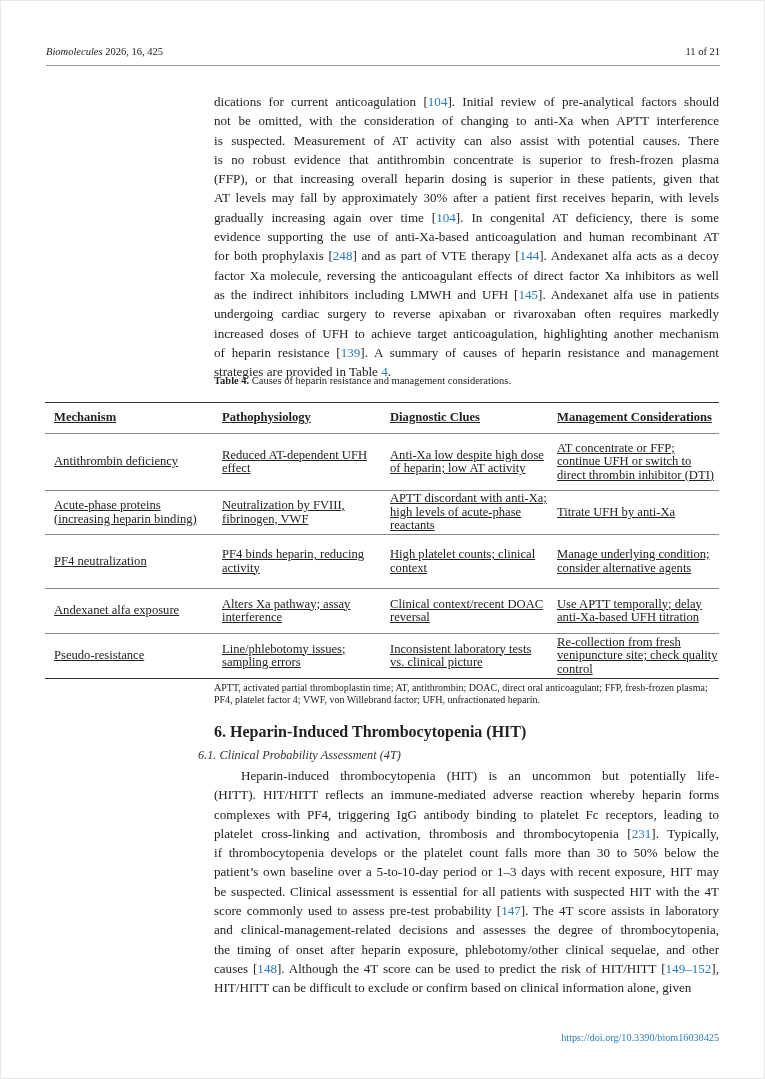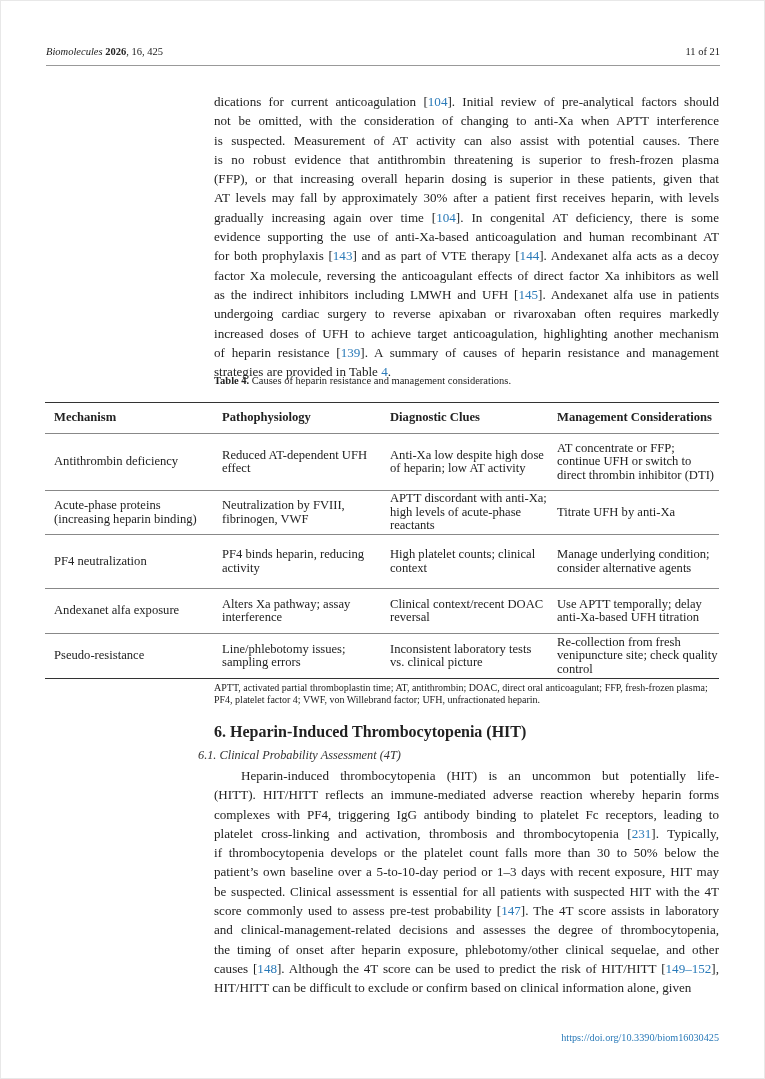--- a/index.html
+++ b/index.html
@@ -4,42 +4,42 @@
 <style>
   html, body { margin: 0; padding: 0; background: #ffffff; }
   body {
     width: 765px; height: 1079px; position: relative; overflow: hidden;
     font-family: "Liberation Serif", "DejaVu Serif", serif; color: #222;
   }
   .page-border { position: absolute; left: 0; top: 0; width: 763px; height: 1077px; border: 1px solid #e8e8e8; }
   .header { position: absolute; left: 46px; top: 46px; width: 674px; height: 20px; font-size: 10.5px; }
   .header .journal { position: absolute; left: 0; top: 0; }
   .header .journal i { font-style: italic; }
-  .header .journal b { font-weight: bold; }
+  .header .journal b { font-weight: normal; }
   .header .pagenum { position: absolute; right: 0; top: 0; }
   .header-rule { position: absolute; left: 46px; top: 65px; width: 674px; height: 1px; background: #999; }
 
   .para {
     position: absolute; left: 214px; width: 505px;
     font-size: 13.1px; line-height: 19.3px; text-align: justify;
     hyphens: manual;
   }
   .para .line { display: block; text-align: justify; text-align-last: justify; white-space: nowrap; height: 19.3px; }
   .para .line.last { text-align-last: left; }
   .ref { color: #2a7ab8; }
   .p1 { top: 92px; }
 
   .table-caption { position: absolute; left: 214px; top: 375px; font-size: 10.5px; }
   .table-caption b { font-weight: bold; }
 
   table.t4 {
     position: absolute; left: 45px; top: 402px; width: 674px;
     border-collapse: collapse; font-size: 12.6px; line-height: 13.5px;
   }
-  table.t4 th, table.t4 td { text-align: left; vertical-align: middle; padding: 0 0 0 9px; }
+  table.t4 th, table.t4 td { text-align: left; vertical-align: middle; padding: 0 0 0 9px; text-decoration: underline; }
   table.t4 thead tr { border-top: 1.6px solid #333; border-bottom: 1px solid #888; }
   table.t4 th { font-weight: bold; height: 30px; }
   table.t4 tbody tr { border-bottom: 1px solid #888; }
   table.t4 tbody tr:last-child { border-bottom: 1.6px solid #333; }
   table.t4 tbody td { height: 41px; }
   table.t4 col.c1 { width: 168px; }
   table.t4 col.c2 { width: 168px; }
   table.t4 col.c3 { width: 167px; }
   table.t4 col.c4 { width: 171px; }
 
@@ -63,26 +63,26 @@
 <div class="header">
   <span class="journal"><i>Biomolecules</i> <b>2026</b><span>, 16, 425</span></span>
   <span class="pagenum">11 of 21</span>
 </div>
 <div class="header-rule"></div>
 
 <div class="para p1" id="para1">
     <span class="line first"><span>dications for current anticoagulation [</span><span class="ref">104</span><span>]. Initial review of pre-analytical factors should</span></span>
     <span class="line"><span>not be omitted, with the consideration of changing to anti-Xa when APTT interference</span></span>
     <span class="line"><span>is suspected.  Measurement of AT activity can also assist with potential causes.  There</span></span>
-    <span class="line"><span>is no robust evidence that antithrombin threatening is superior to fresh-frozen plasma</span></span>
+    <span class="line"><span>is no robust evidence that antithrombin concentrate is superior to fresh-frozen plasma</span></span>
     <span class="line"><span>(FFP), or that increasing overall heparin dosing is superior in these patients, given that</span></span>
     <span class="line"><span>AT levels may fall by approximately 30% after a patient first receives heparin, with levels</span></span>
     <span class="line"><span>gradually increasing again over time [</span><span class="ref">104</span><span>].  In congenital AT deficiency, there is some</span></span>
     <span class="line"><span>evidence supporting the use of anti-Xa-based anticoagulation and human recombinant AT</span></span>
-    <span class="line"><span>for both prophylaxis [</span><span class="ref">143</span><span>] and as part of VTE therapy [</span><span class="ref">144</span><span>]. Andexanet alfa acts as a decoy</span></span>
+    <span class="line"><span>for both prophylaxis [</span><span class="ref">248</span><span>] and as part of VTE therapy [</span><span class="ref">144</span><span>]. Andexanet alfa acts as a decoy</span></span>
     <span class="line"><span>factor Xa molecule, reversing the anticoagulant effects of direct factor Xa inhibitors as well</span></span>
     <span class="line"><span>as the indirect inhibitors including LMWH and UFH [</span><span class="ref">145</span><span>]. Andexanet alfa use in patients</span></span>
     <span class="line"><span>undergoing cardiac surgery to reverse apixaban or rivaroxaban often requires markedly</span></span>
     <span class="line"><span>increased doses of UFH to achieve target anticoagulation, highlighting another mechanism</span></span>
     <span class="line"><span>of heparin resistance [</span><span class="ref">139</span><span>]. A summary of causes of heparin resistance and management</span></span>
     <span class="line last"><span>strategies are provided in Table </span><span class="ref">4</span><span>.</span></span>
   </div>
 
 <div class="table-caption"><b>Table 4.</b><span> Causes of heparin resistance and management considerations.</span></div>
 

